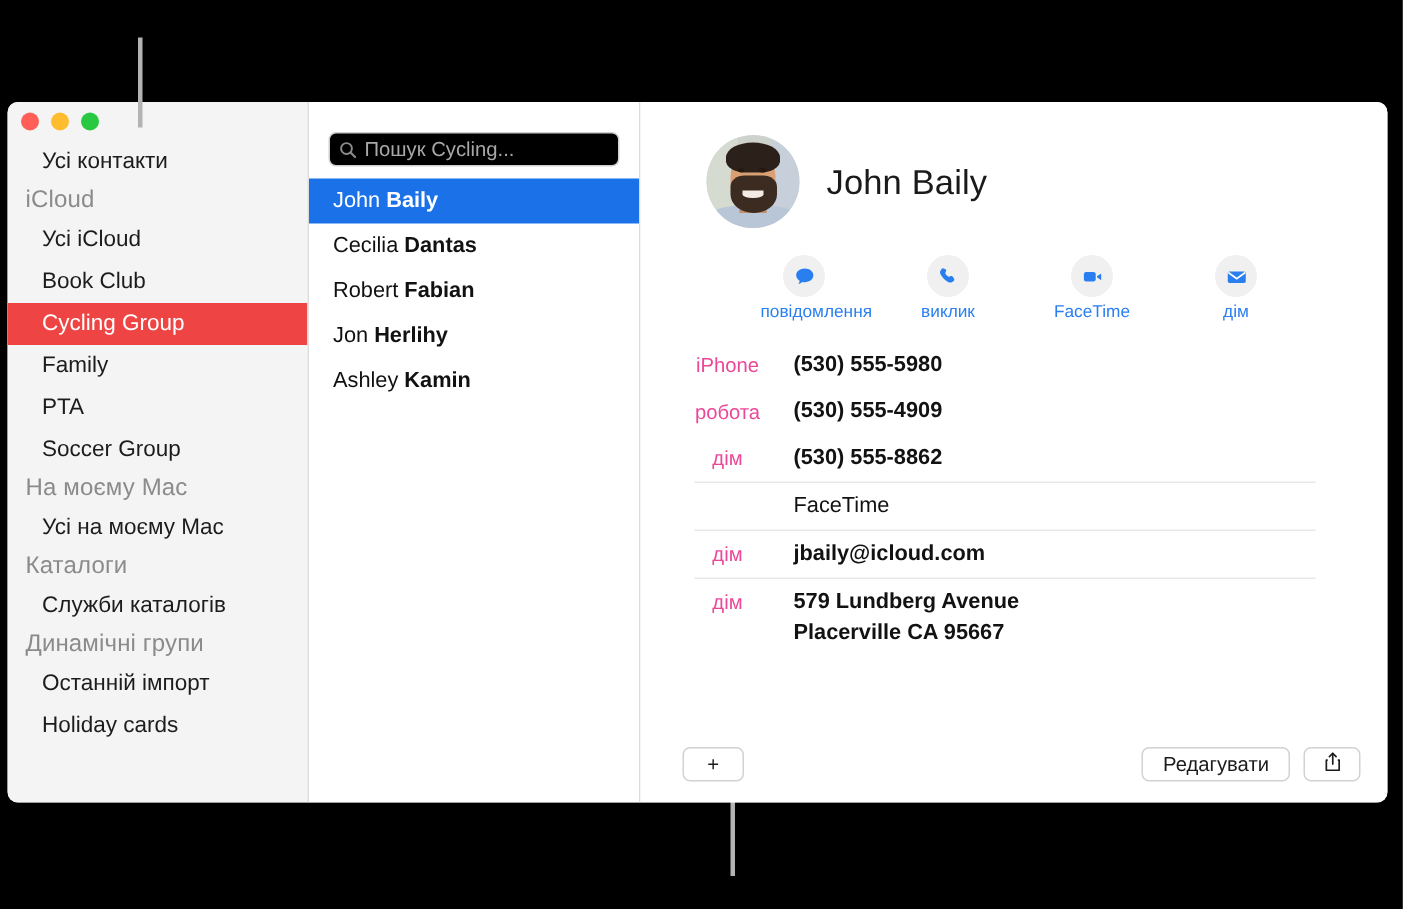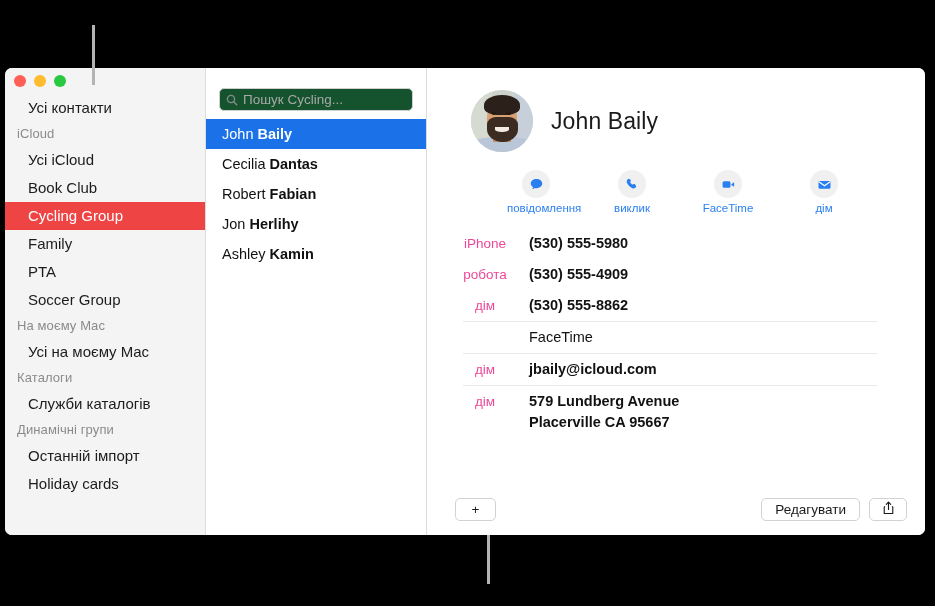--- a/index.html
+++ b/index.html
@@ -49,21 +49,21 @@
     align-items: center;
     padding-left: 9px;
     gap: 8px;
   }
   .light { width: 12px; height: 12px; border-radius: 50%; }
   .light.red { background: #ff5f57; }
   .light.yellow { background: #febc2e; }
   .light.green { background: #28c840; }
 
   .sb-group-header {
-    font-size: 13px;
+    font-size: 16px;
     color: #8b8b8b;
     padding: 3px 0 3px 12px;
     line-height: 18px;
     letter-spacing: 0.1px;
   }
   .sb-item {
     font-size: 15px;
     color: #1c1c1c;
     padding: 4px 0 4px 23px;
     line-height: 20px;
@@ -85,21 +85,21 @@
     border-left: 1px solid #dcdcdc;
     border-right: 1px solid #dcdcdc;
     position: relative;
   }
   .search-wrap { padding: 20px 13px 8px 13px; }
   .search-field {
     position: relative;
     height: 23px;
     border: 1px solid #cfcfcf;
     border-radius: 5px;
-    background: #14532d;
+    background: #000000;
     display: flex;
     align-items: center;
     padding-left: 6px;
   }
   .search-field svg { flex: 0 0 auto; display: block; }
   .search-ph {
     font-size: 13.5px;
     color: #a8a8a8;
     margin-left: 5px;
     line-height: 16px;

